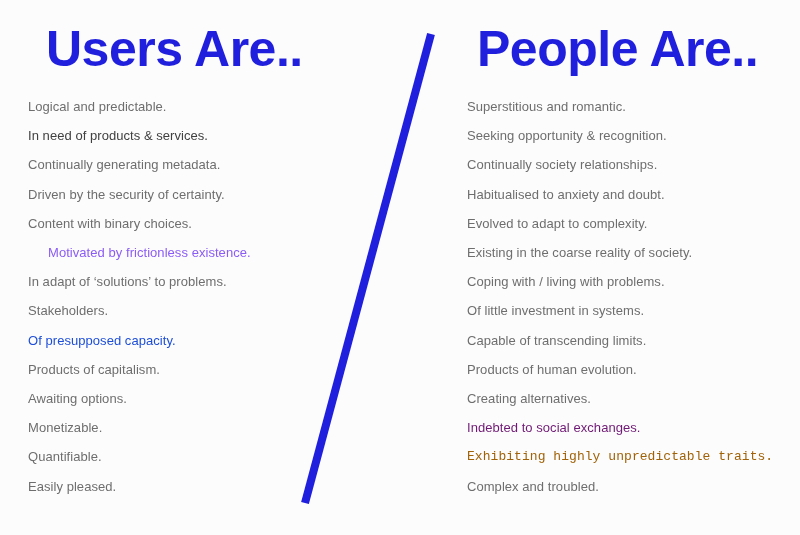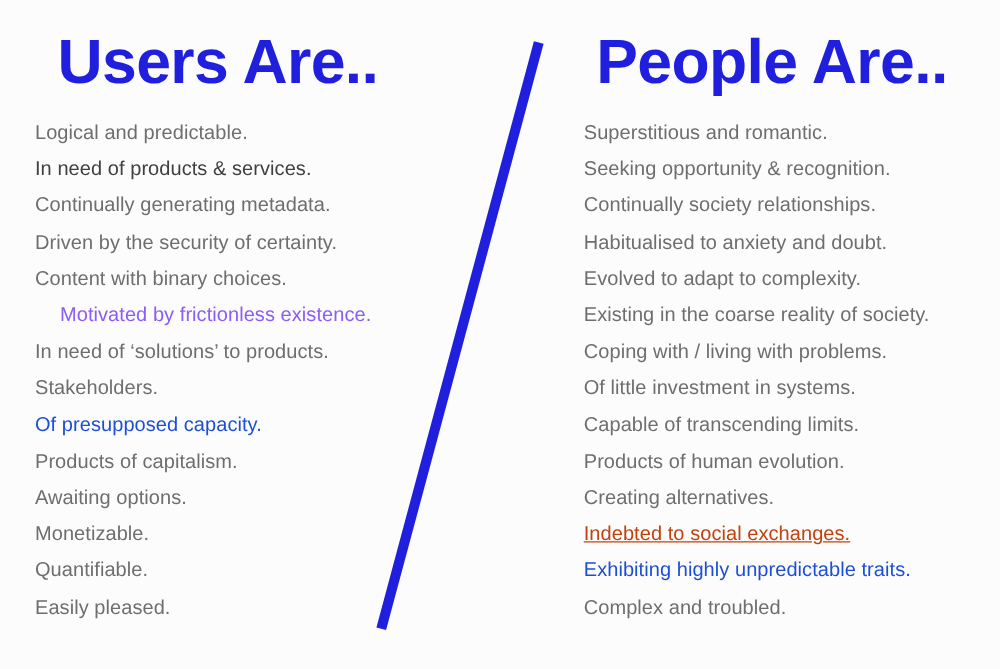--- a/index.html
+++ b/index.html
@@ -71,21 +71,21 @@
     left: 0;
     margin: 0;
     padding: 0;
     list-style: none;
   }
 
   .column-left .trait-list { left: -18px; }
   .column-right .trait-list { left: 12px; }
 
   .trait-item {
-    font-size: 16px;
+    font-size: 13px;
     line-height: 29.2px;
     color: #6e6e6e;
     white-space: nowrap;
     letter-spacing: 0.05px;
   }
 </style>
 </head>
 <body>
 
 <div class="slide" style="background: rgb(252, 252, 252);">
@@ -96,21 +96,21 @@
 
   <div class="column column-left">
     <h1 class="col-heading" style="color: rgb(31, 31, 221);">Users Are..</h1>
     <ul class="trait-list">
       <li class="trait-item" style="color: rgb(110, 110, 110);">Logical and predictable.</li>
       <li class="trait-item" style="color: #404040;">In need of products &amp; services.</li>
       <li class="trait-item" style="color: rgb(110, 110, 110);">Continually generating metadata.</li>
       <li class="trait-item" style="color: rgb(110, 110, 110);">Driven by the security of certainty.</li>
       <li class="trait-item" style="color: rgb(110, 110, 110);">Content with binary choices.</li>
       <li class="trait-item" style="color: #8b5cf6; margin-left: 20px;">Motivated by frictionless existence.</li>
-      <li class="trait-item" style="color: rgb(110, 110, 110);">In need of ‘solutions’ to products.</li>
+      <li class="trait-item" style="color: rgb(110, 110, 110);">In adapt of ‘solutions’ to problems.</li>
       <li class="trait-item" style="color: rgb(110, 110, 110);">Stakeholders.</li>
       <li class="trait-item" style="color: #1d4ed8;">Of presupposed capacity.</li>
       <li class="trait-item" style="color: rgb(110, 110, 110);">Products of capitalism.</li>
       <li class="trait-item" style="color: rgb(110, 110, 110);">Awaiting options.</li>
       <li class="trait-item" style="color: rgb(110, 110, 110);">Monetizable.</li>
       <li class="trait-item" style="color: rgb(110, 110, 110);">Quantifiable.</li>
       <li class="trait-item" style="color: rgb(110, 110, 110);">Easily pleased.</li>
     </ul>
   </div>
 
@@ -121,19 +121,19 @@
       <li class="trait-item" style="color: rgb(110, 110, 110);">Seeking opportunity &amp; recognition.</li>
       <li class="trait-item" style="color: rgb(110, 110, 110);">Continually society relationships.</li>
       <li class="trait-item" style="color: rgb(110, 110, 110);">Habitualised to anxiety and doubt.</li>
       <li class="trait-item" style="color: rgb(110, 110, 110);">Evolved to adapt to complexity.</li>
       <li class="trait-item" style="color: rgb(110, 110, 110);">Existing in the coarse reality of society.</li>
       <li class="trait-item" style="color: rgb(110, 110, 110);">Coping with / living with problems.</li>
       <li class="trait-item" style="color: rgb(110, 110, 110);">Of little investment in systems.</li>
       <li class="trait-item" style="color: rgb(110, 110, 110);">Capable of transcending limits.</li>
       <li class="trait-item" style="color: rgb(110, 110, 110);">Products of human evolution.</li>
       <li class="trait-item" style="color: rgb(110, 110, 110);">Creating alternatives.</li>
-      <li class="trait-item" style="color: #c2410c; text-decoration: underline;">Indebted to social exchanges.</li>
-      <li class="trait-item" style="color: #1d4ed8;">Exhibiting highly unpredictable traits.</li>
+      <li class="trait-item" style="color: #701a75;">Indebted to social exchanges.</li>
+      <li class="trait-item" style="color: #a16207; font-family: Liberation Mono, monospace;">Exhibiting highly unpredictable traits.</li>
       <li class="trait-item" style="color: rgb(110, 110, 110);">Complex and troubled.</li>
     </ul>
   </div>
 
 </div>
 
 </body></html>

